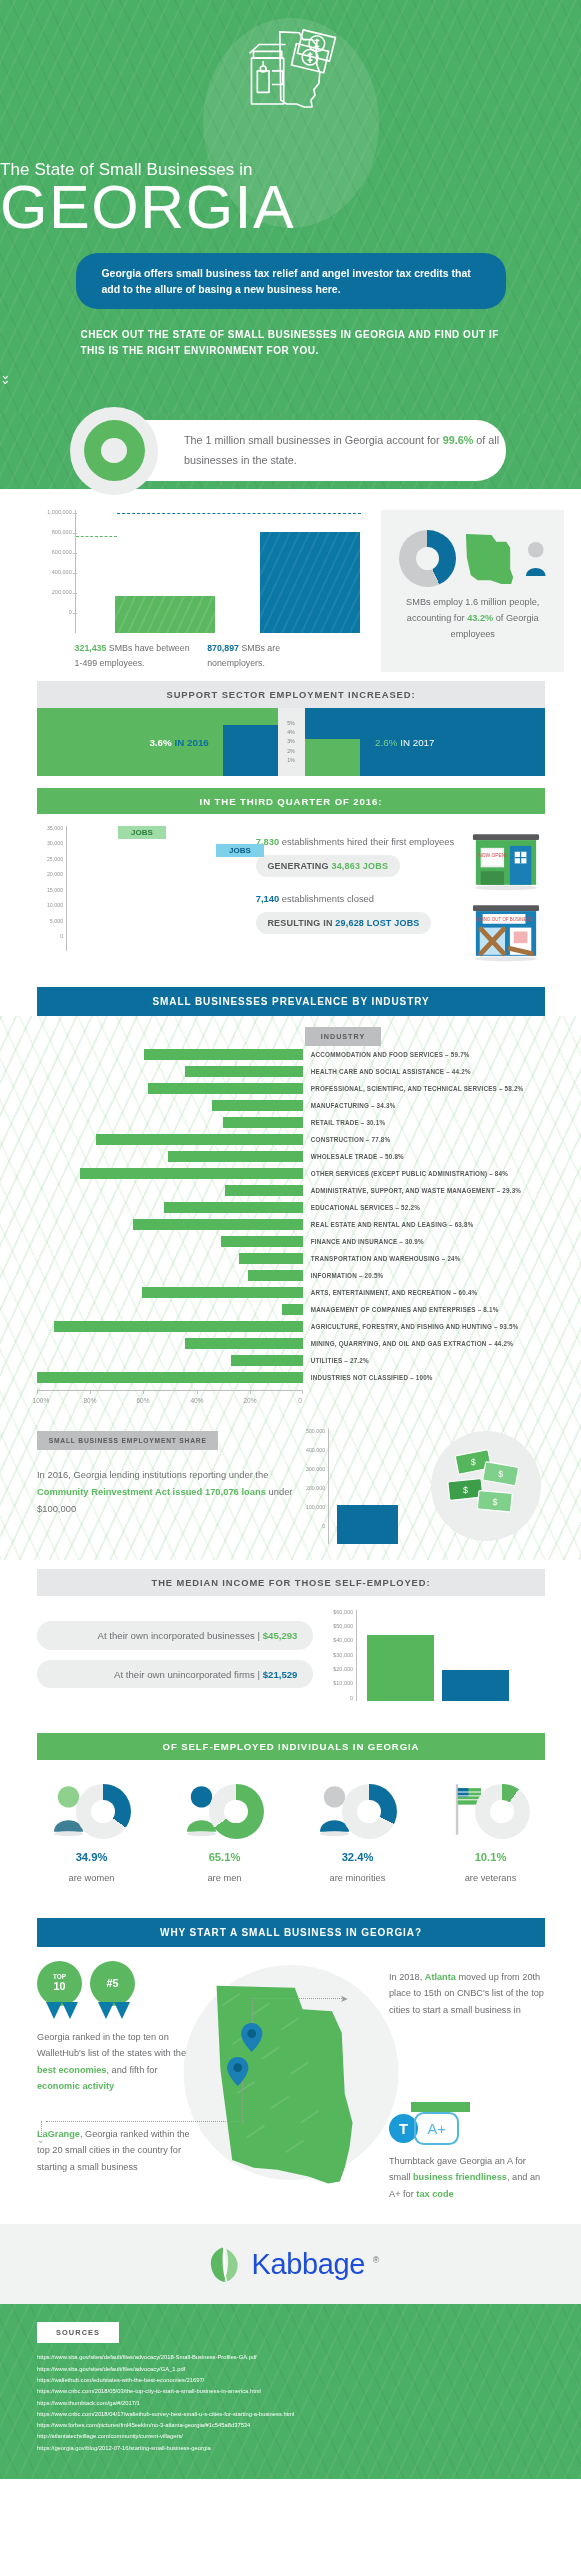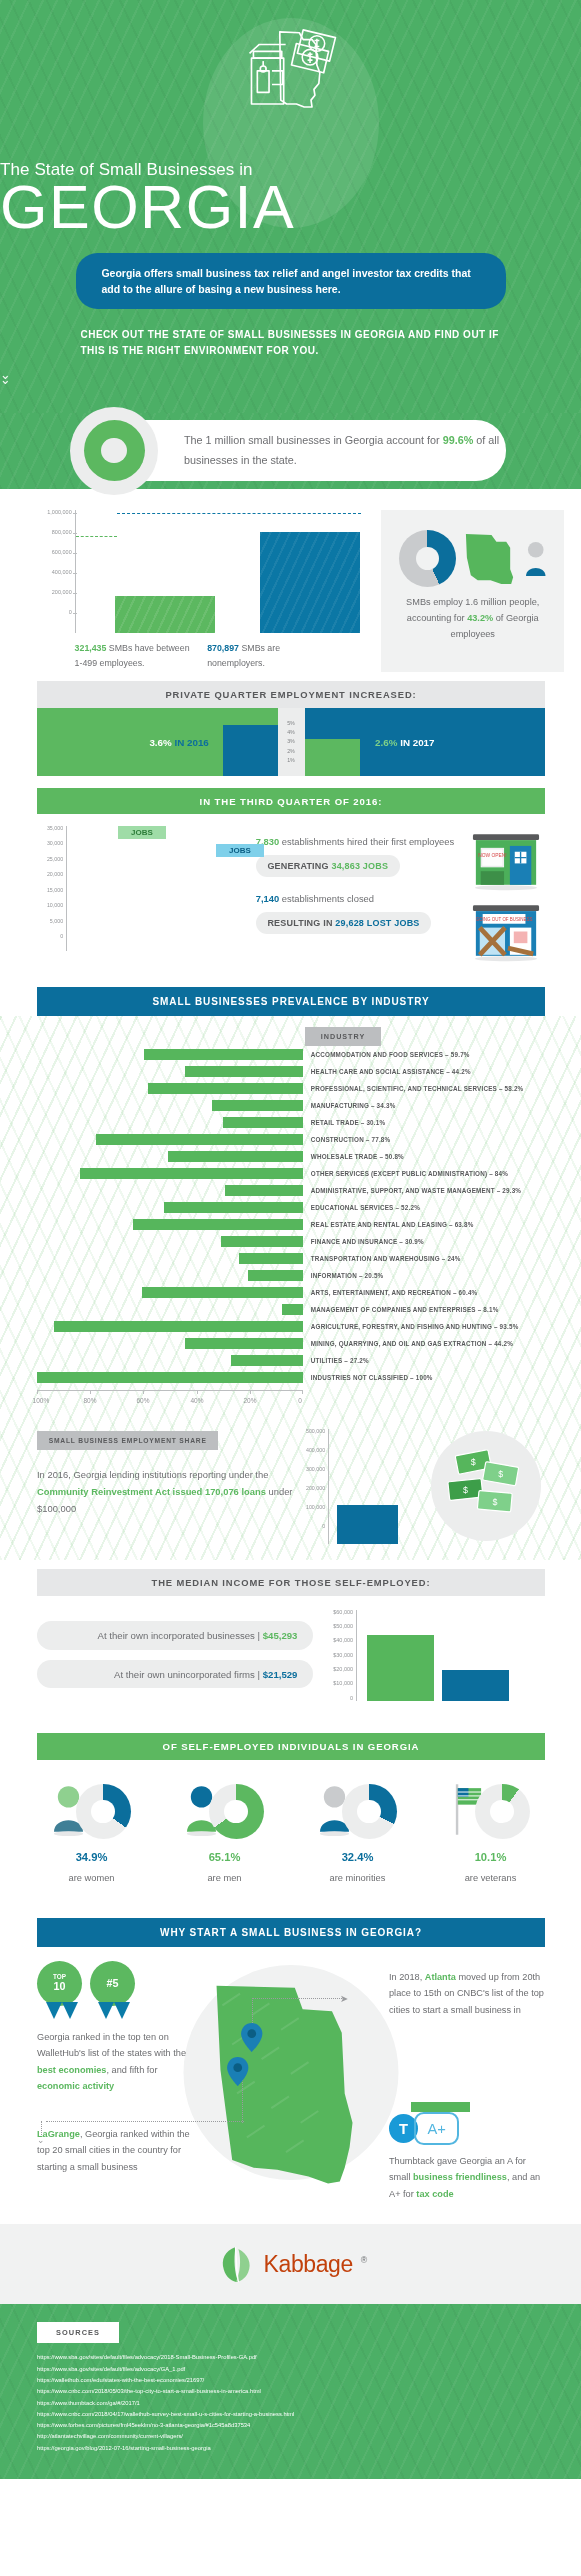--- a/index.html
+++ b/index.html
@@ -106,21 +106,21 @@
   
   .sec-head-gray {
     background:#e6e7e8; color:#58595b; font-size:9.4px; font-weight:bold; letter-spacing:0.9px;
     text-align:center; padding:7.8px 0; margin:9.8px 37px 0;
   }
   .ps-row { margin:0 37px; height:68px; display:flex; position:relative; }
   .ps-left { flex:1; background:#5cb860; position:relative; display:flex; align-items:center; justify-content:flex-end;}
   .ps-right { flex:1; background:#0b6e9c; position:relative; display:flex; align-items:center;}
   .ps-left .lbl { color:#fff; font-size:9.8px; font-weight:bold; margin-right:13.7px;}
   .ps-left .lbl em{color:#0b6e9c;font-style:normal;}
-  .ps-right .lbl { color:#fff; font-size:9.8px; font-weight:bold; margin-left:15.6px;}
+  .ps-right .lbl { color:#fff; font-size:9.8px; font-weight:normal; margin-left:15.6px;}
   .ps-right .lbl em{color:#7fd088;font-style:normal;}
   .ps-bar-blue { width:55px; background:#0b6e9c; align-self:flex-end; }
   .ps-bar-green { width:55px; background:#5cb860; align-self:flex-end; }
   .ps-scale {
     width:27px; background:#eceded; display:flex; flex-direction:column; justify-content:center;
     font-size:5.3px; color:#808285; text-align:center;
   }
   .ps-scale div{ line-height:9.4px; }
 
   
@@ -210,21 +210,21 @@
   .why-r .tt{display:flex;align-items:center;gap:3.9px;margin-bottom:7.8px;}
   .tt-badge{width:29px;height:29px;border-radius:50%;background:#1a9ad7;color:#fff;
             display:flex;align-items:center;justify-content:center;font-size:14.7px;font-weight:bold;}
   .aplus{width:45px;height:33px;border:2px solid #52b6e0;border-radius:9.8px;color:#52b6e0;
          font-size:14.7px;display:flex;align-items:center;justify-content:center;margin-left:-7.8px;}
   .why-lagrange{position:relative;margin-top:31px;}
   .dotline{border-top:1.5px dotted #9a9b9e;}
 
   
   .logo-band{background:#f1f2f2;padding:19.6px 0;display:flex;align-items:center;justify-content:center;gap:7.8px;}
-  .logo-name{font-size:23px;color:#c2410c;font-weight:400;letter-spacing:-0.4px;}
+  .logo-name{font-size:29px;color:#1d4ed8;font-weight:400;letter-spacing:-0.4px;}
   .sources{position:relative;padding:17.6px 0 25.4px;}
   .src-tag{background:#fff;color:#58595b;font-size:7.4px;font-weight:bold;letter-spacing:1.1px;
            padding:5.9px 0;width:82px;text-align:center;margin-left:37px;}
   .src-list{margin:9.8px 37px 0;}
   .src-list a{display:block;color:#fff;font-size:5.8px;line-height:1.95;text-decoration:none;
               word-break:break-all;font-weight:300;}
 </style>
 </head>
 <body>
 
@@ -319,21 +319,21 @@
           </svg>
           <svg width="21.5" height="39" viewBox="0 0 22 40">
             <circle cx="11" cy="11" r="8" fill="#c9cbcd"></circle>
             <path d="M1 38 C1 27 21 27 21 38 Z" fill="#0b6e9c"></path>
           </svg>
         </div>
         <p><span>SMBs employ 1.6 million people, accounting for </span><span class="g">43.2%</span><span> of Georgia employees</span></p>
       </div>
     </div>
 
-    <div class="sec-head-gray">PRIVATE QUARTER EMPLOYMENT INCREASED:</div>
+    <div class="sec-head-gray">SUPPORT SECTOR EMPLOYMENT INCREASED:</div>
     <div class="ps-row">
       <div class="ps-left">
         <span class="lbl"><span>3.6%</span> <em>IN 2016</em></span>
         <div class="ps-bar-blue" style="height:51px"></div>
       </div>
       <div class="ps-scale">
         <div>5%</div>
         <div>4%</div>
         <div>3%</div>
         <div>2%</div>

